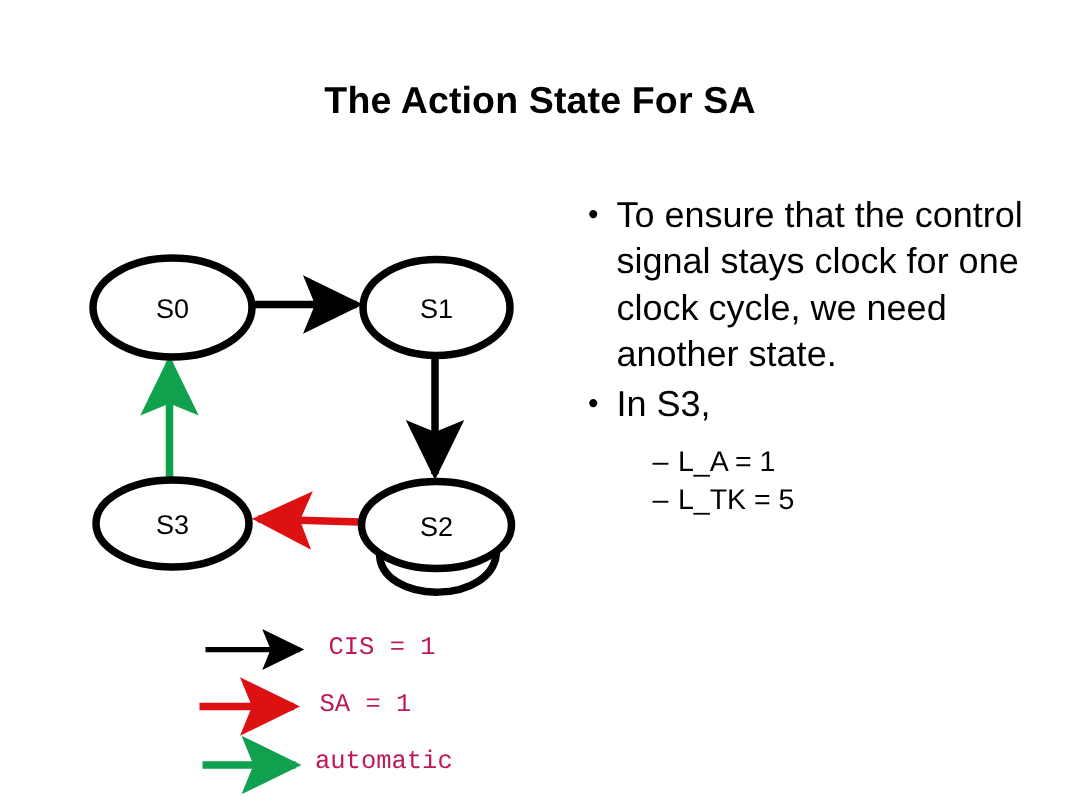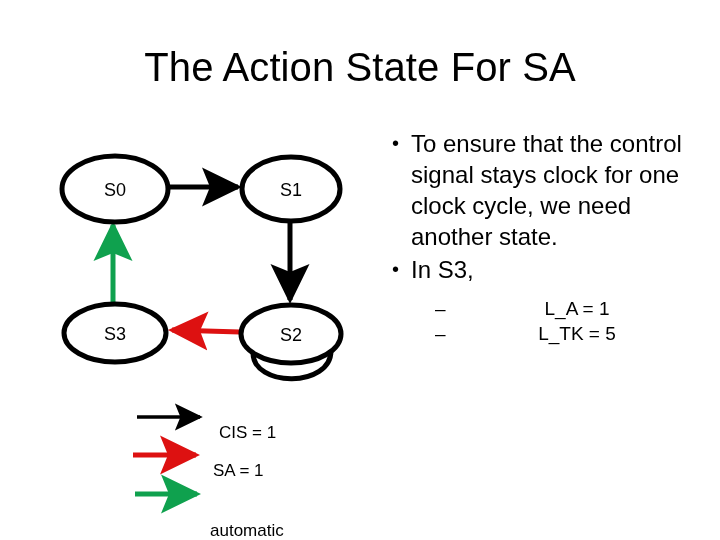--- a/index.html
+++ b/index.html
@@ -24,51 +24,52 @@
     background: #ffffff;
   }
 
   
   #slide-title {
     position: absolute;
     left: 30px;
     top: 48px;
     width: 660px;
     text-align: center;
-    font-size: 40px;
+    font-size: 25px;
     line-height: 38px;
-    font-weight: normal;
+    font-weight: bold;
     letter-spacing: 0.1px;
     color: #000000;
     white-space: nowrap;
   }
 
   
   #diagram {
     position: absolute;
     left: 0px;
-    top: 104px;
+    top: 120px;
     width: 380px;
     height: 420px;
   }
   #diagram svg {
     display: block;
   }
 
   
   .legend-label {
     position: absolute;
     font-size: 17px;
     line-height: 20px;
-    color: #000000;
+    color: #be185d;
     white-space: nowrap;
+    font-family: Liberation Mono, monospace;
   }
   #legend-label-0 { left: 219px; top: 423px; }
   #legend-label-1 { left: 213px; top: 461px; text-align: right; }
-  #legend-label-2 { left: 210px; top: 499px; margin-top: 22px; }
+  #legend-label-2 { left: 210px; top: 499px; }
 
   
   #text-panel {
     position: absolute;
     left: 392px;
     top: 128px;
     width: 310px;
   }
 
   .bullet-row {
@@ -103,21 +104,20 @@
     line-height: 25px;
     color: #000000;
     white-space: nowrap;
   }
   .subbullet-mark {
     width: 17px;
     flex: 0 0 17px;
   }
   .subbullet-text {
     flex: 1 1 auto;
-    text-align: center;
   }
 
   
   .state-label {
     font-family: "Liberation Sans", sans-serif;
     font-size: 18px;
     fill: #000000;
   }
 </style>
 </head>

